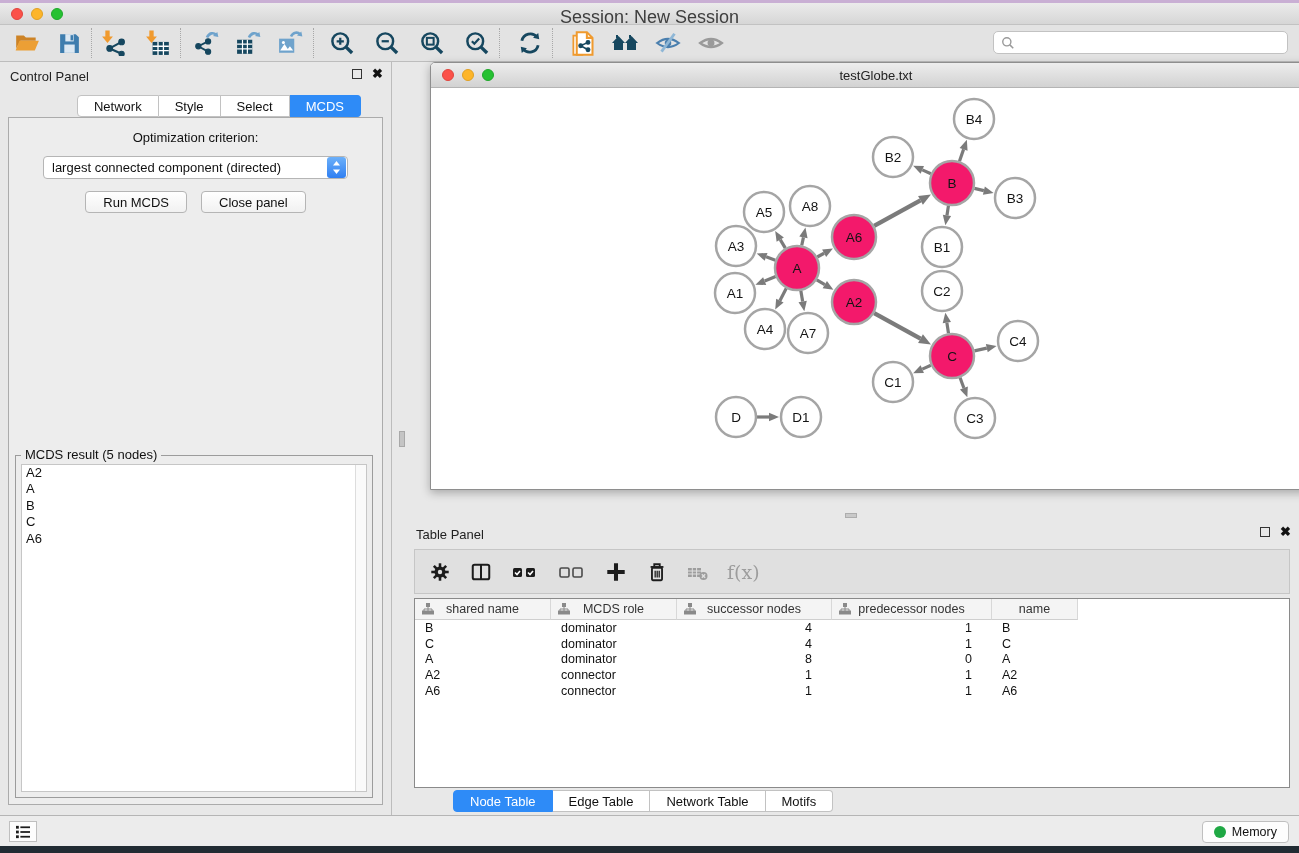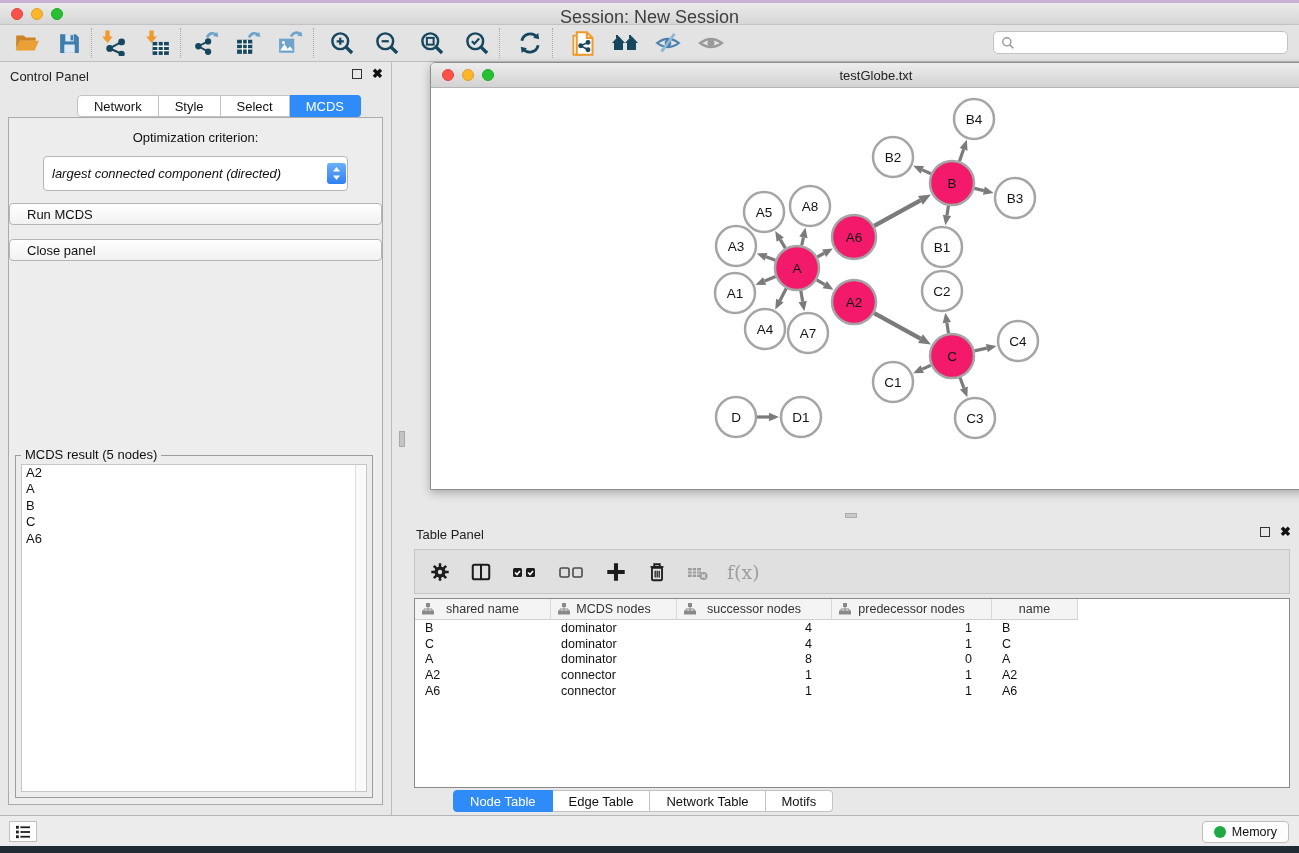--- a/index.html
+++ b/index.html
@@ -51,30 +51,30 @@
   }
   .seg-tab:first-child { border-left:1px solid #c2c2c2; border-radius:4px 0 0 4px; }
   .seg-tab:last-child { border-radius:0 4px 4px 0; }
   .seg-tab.active { background:#2e8bf7; border-color:#2e8bf7; color:#fff; }
   .cp-content {
     position:absolute; left:8px; right:8px; top:55px; bottom:10px;
     background:#ededed; border:1px solid #ababab;
   }
   .opt-label { margin-top:12px; text-align:center; font-size:13px; color:#111; }
   .dropdown {
-    position:relative; margin:11px 34px 0 34px; height:35px; background:#fff;
-    border:1px solid #b5b5b5; border-radius:4px; display:flex; align-items:center;font-style:italic;
+    position:relative; margin:11px 34px 0 34px; height:23px; background:#fff;
+    border:1px solid #b5b5b5; border-radius:4px; display:flex; align-items:center;
   }
   .dropdown .dd-text { flex:1; font-size:13px; color:#111; padding-left:8px; white-space:nowrap; overflow:hidden; }
   .dd-stepper {
     width:19px; height:21px; border-radius:3px; margin-right:1px;
     background:linear-gradient(#6cb0f9,#2f7ff2); position:relative; flex:0 0 auto;
   }
   .dd-stepper svg { position:absolute; left:0; top:0; }
-  .btn-row { margin-top:12px; display:flex; justify-content:center; gap:14px;flex-direction:column; }
+  .btn-row { margin-top:12px; display:flex; justify-content:center; gap:14px; }
   .push-btn {
     height:22px; padding:0 17px; font-size:13px; color:#111;
     background:linear-gradient(#ffffff,#f1f1f1); border:1px solid #b5b5b5; border-radius:4px;
     display:flex; align-items:center;
   }
   .result-group {
     position:absolute; left:6px; right:9px; top:337px; bottom:6px;
     border:1px solid #9c9c9c;
   }
   .result-legend {
@@ -628,21 +628,21 @@
           <div class="th" style="width: 126px;">
             <svg class="tree-ic" width="12" height="12" viewBox="0 0 12 12">
               <g fill="#8a8a8a" stroke="#8a8a8a" stroke-width="1">
                 <rect x="4.5" y="0.5" width="3" height="3"></rect>
                 <rect x="0.5" y="8" width="3" height="3"></rect>
                 <rect x="4.5" y="8" width="3" height="3"></rect>
                 <rect x="8.5" y="8" width="3" height="3"></rect>
                 <path d="M6 3.5 V6 M2 6 H10 M2 6 V8 M6 6 V8 M10 6 V8" fill="none"></path>
               </g>
             </svg>
-            <span>MCDS nodes</span>
+            <span>MCDS role</span>
           </div>
           <div class="th" style="width: 155px;">
             <svg class="tree-ic" width="12" height="12" viewBox="0 0 12 12">
               <g fill="#8a8a8a" stroke="#8a8a8a" stroke-width="1">
                 <rect x="4.5" y="0.5" width="3" height="3"></rect>
                 <rect x="0.5" y="8" width="3" height="3"></rect>
                 <rect x="4.5" y="8" width="3" height="3"></rect>
                 <rect x="8.5" y="8" width="3" height="3"></rect>
                 <path d="M6 3.5 V6 M2 6 H10 M2 6 V8 M6 6 V8 M10 6 V8" fill="none"></path>
               </g>

